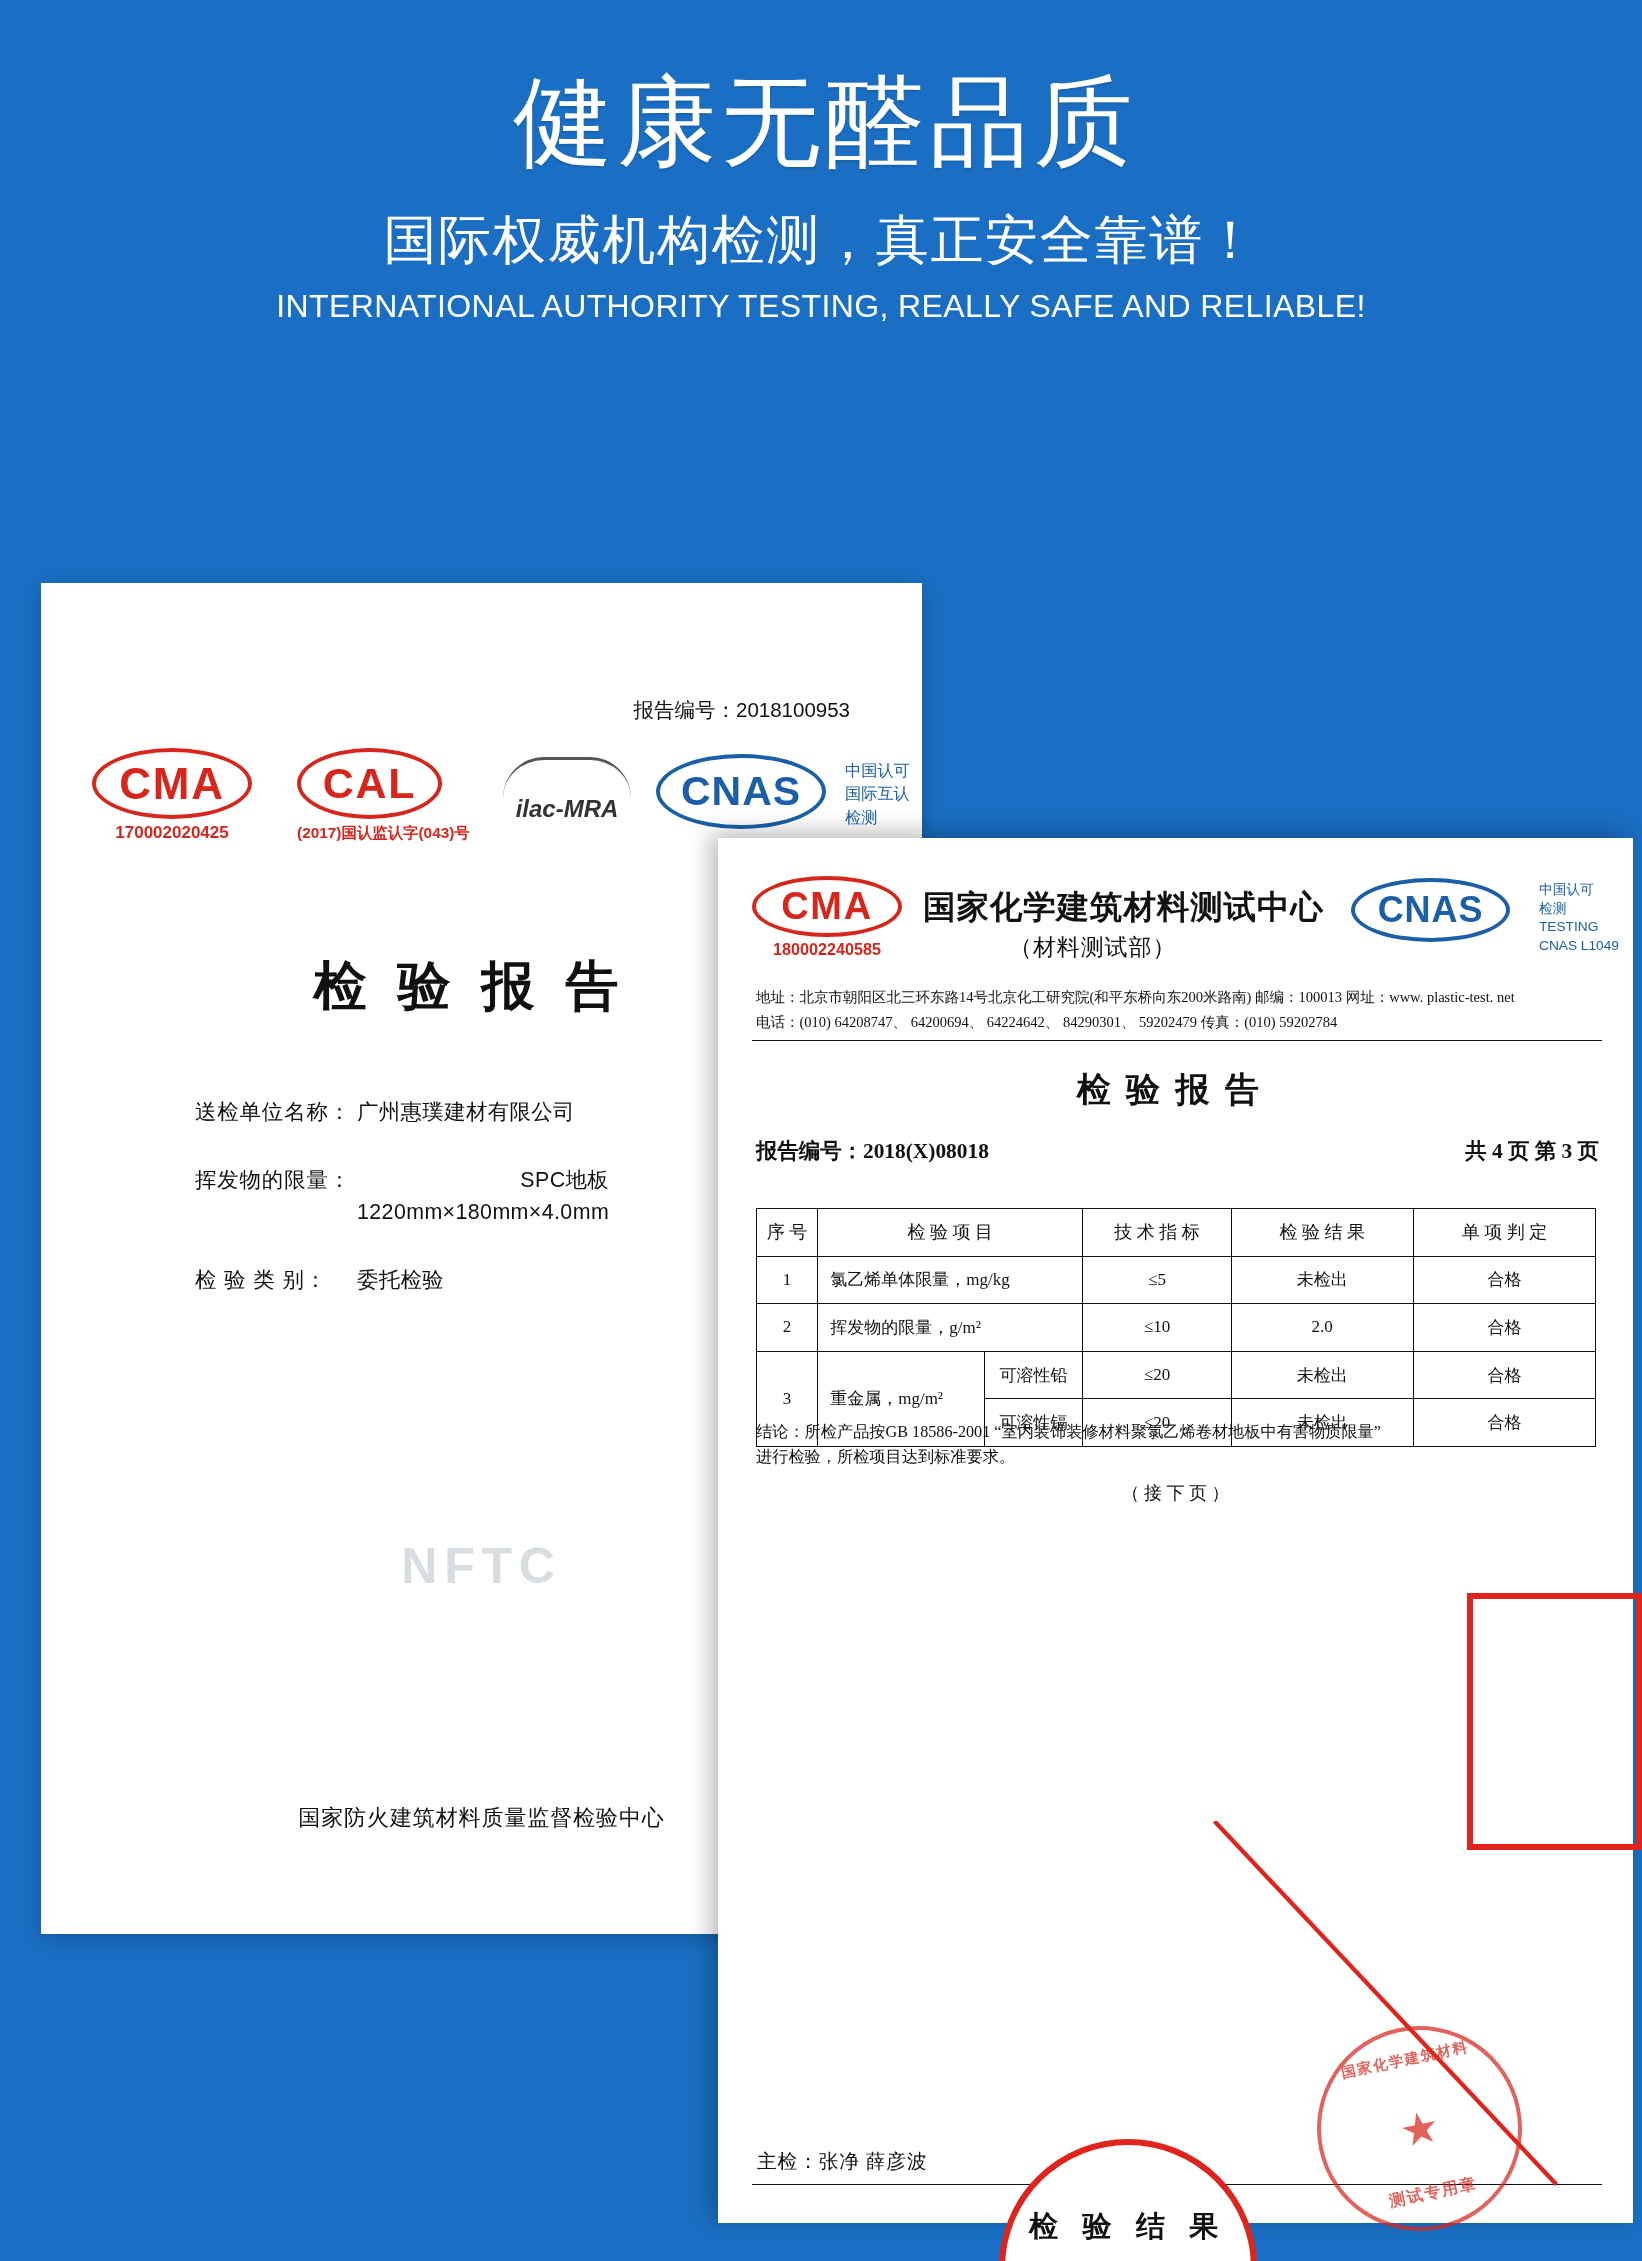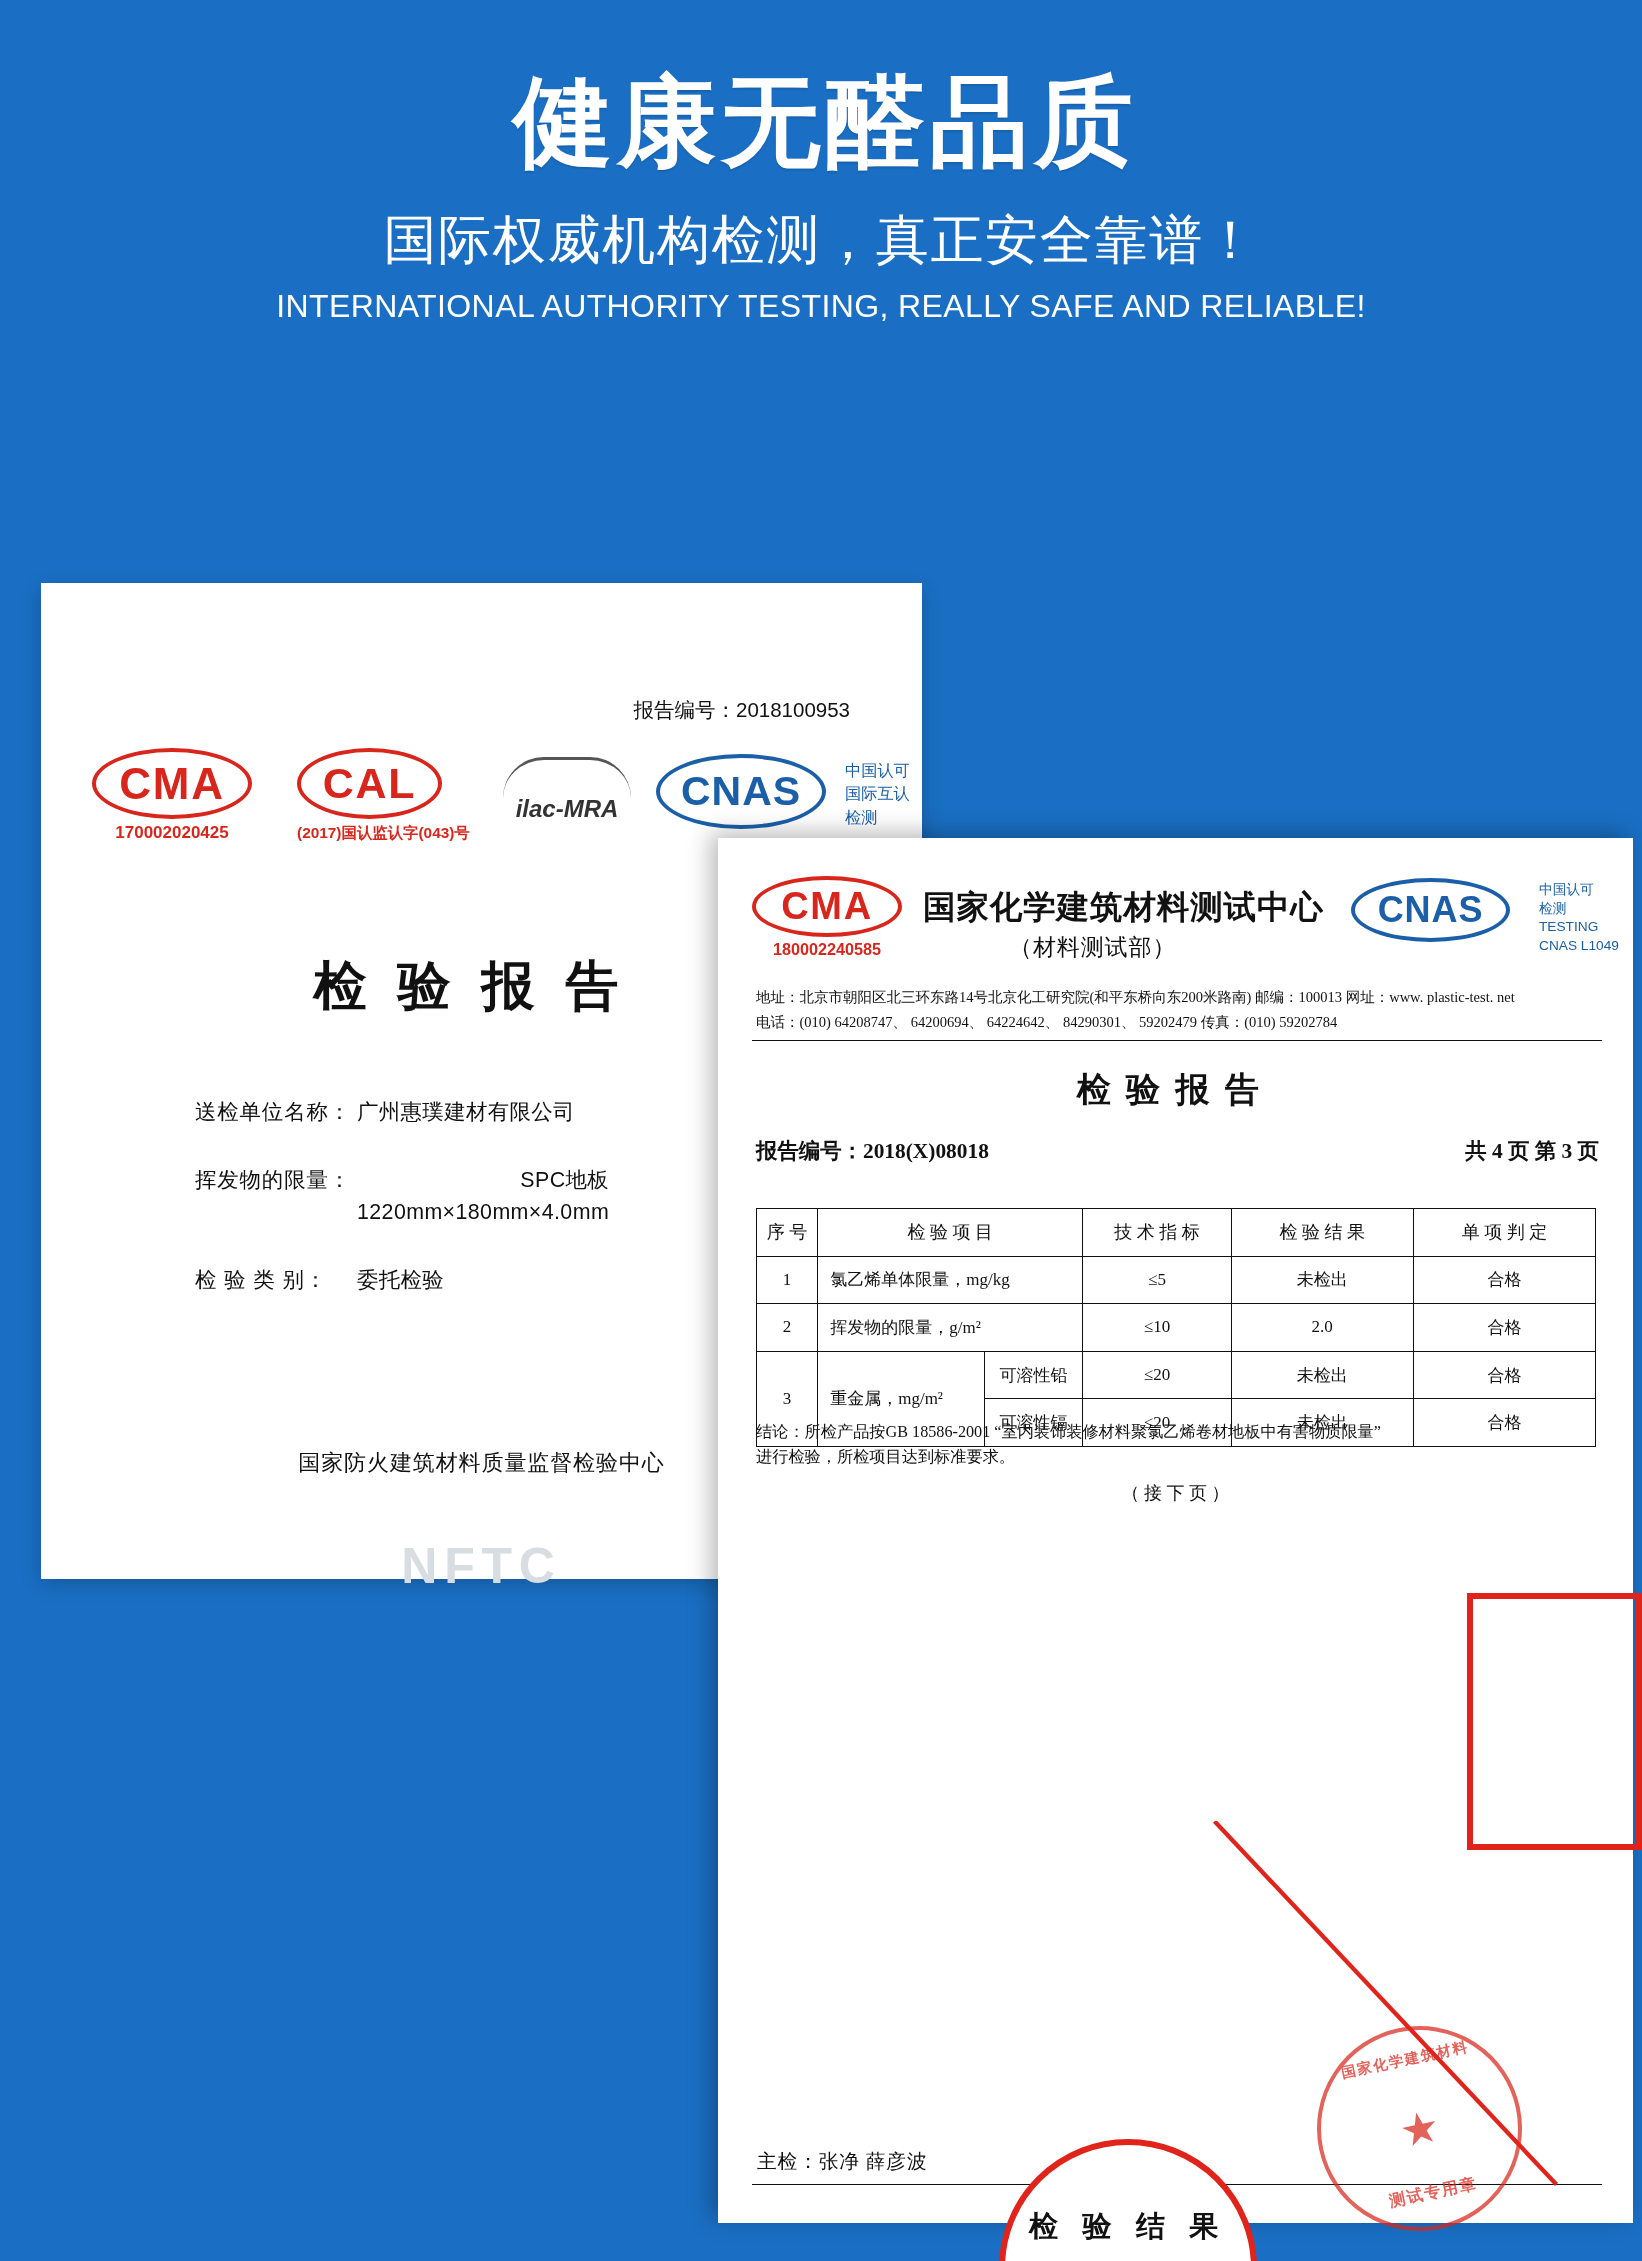--- a/index.html
+++ b/index.html
@@ -18,21 +18,21 @@
   
   .header {
     width: 100%;
     text-align: center;
     padding-top: 60px;
     color: #ffffff;
   }
   .header .line1,
   .header .line2 {
     font-size: 99px;
-    font-weight: bold;
+    font-weight: normal;
     letter-spacing: 5.1px;
     line-height: 1.25;
     text-shadow: 0 1.7px 1.7px rgba(0,0,0,0.12);
     margin-left: 9px;
   }
   .header .line3 {
     font-size: 53px;
     letter-spacing: 1.7px;
     margin-top: 22px;
     line-height: 1.3;
@@ -52,21 +52,21 @@
     width: 1642px;
     height: 1697px;
   }
 
   
   .report-back {
     position: absolute;
     left: 41px;
     top: 19px;
     width: 881px;
-    height: 996px;
+    height: 1351px;
     background: #ffffff;
     box-shadow: 0 5.1px 19px rgba(0,0,0,0.22);
   }
   .rb-report-no {
     position: absolute;
     right: 72px;
     top: 113px;
     font-size: 20.5px;
     color: #111;
     white-space: nowrap;

